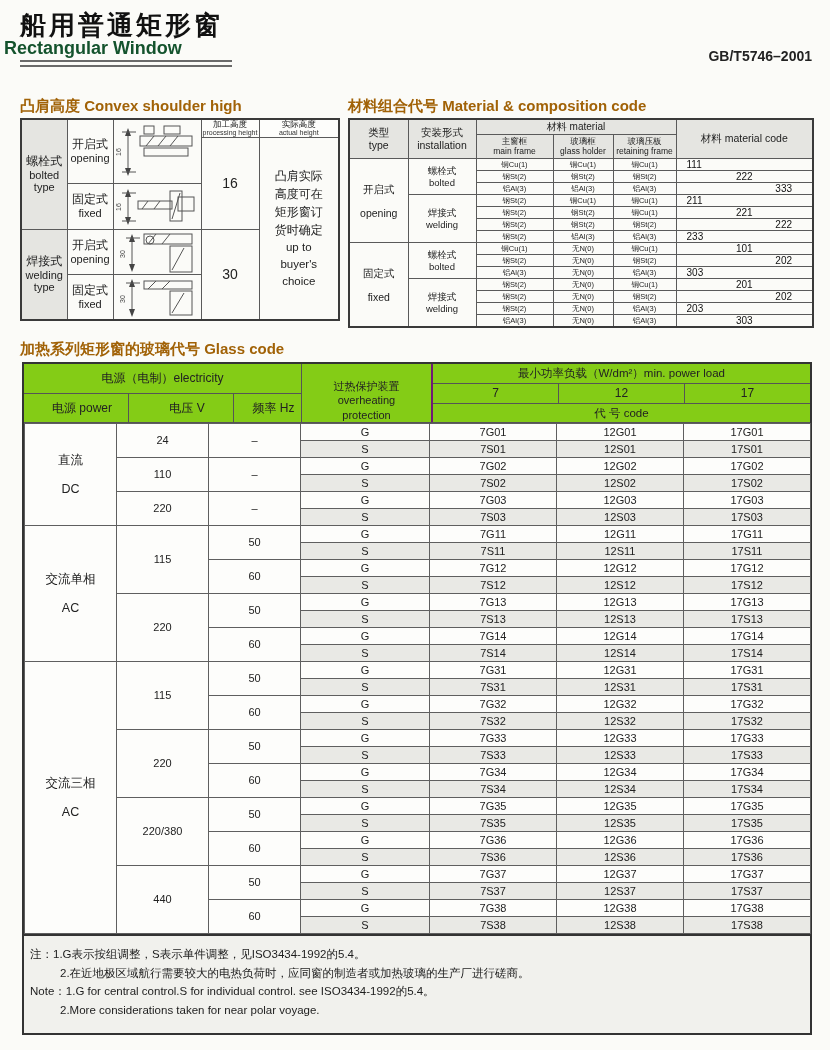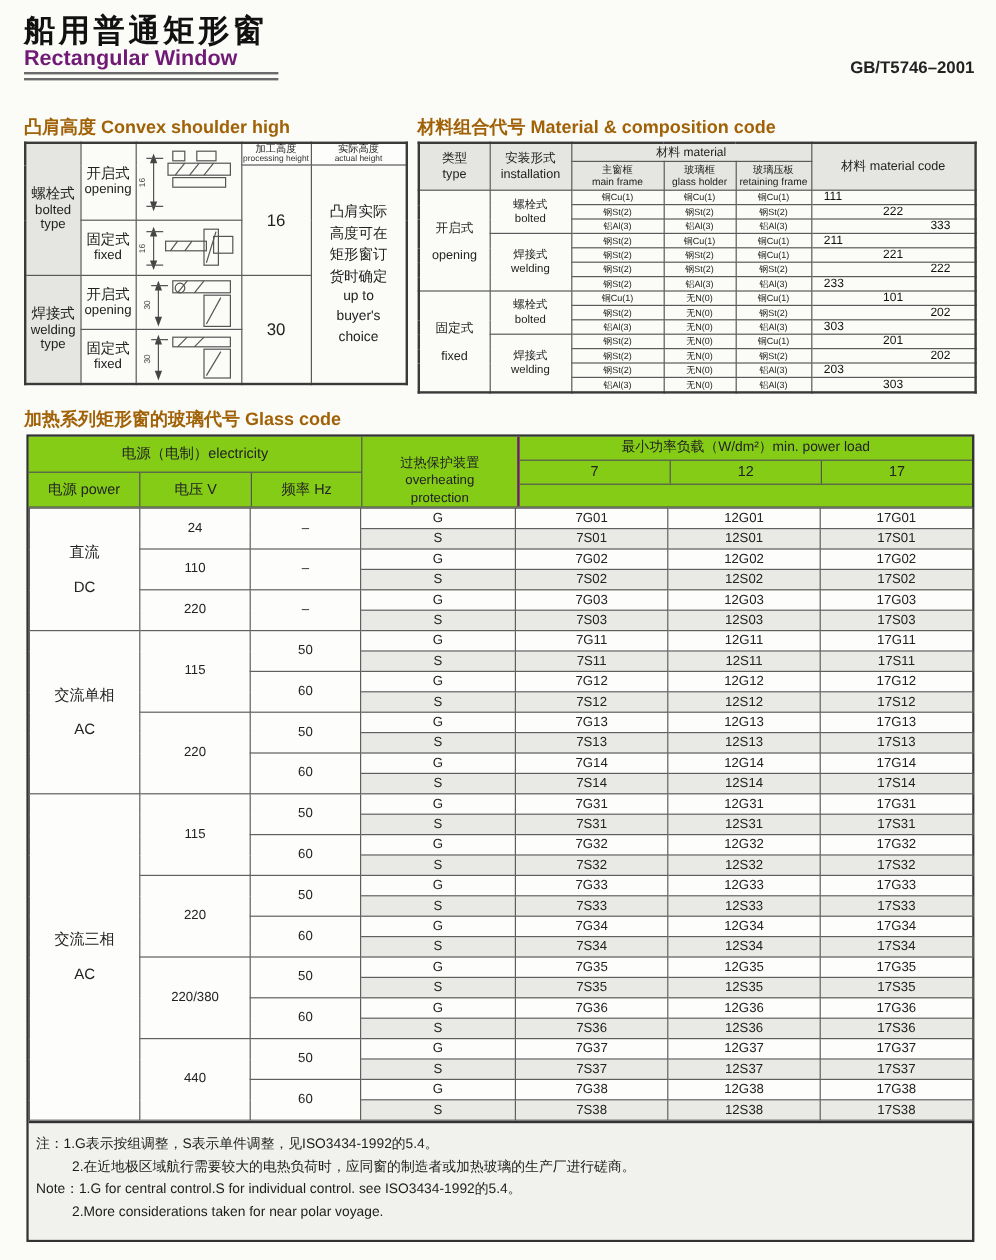--- a/index.html
+++ b/index.html
@@ -6,21 +6,21 @@
   body{
     width:830px;height:1050px;position:relative;overflow:hidden;
     background:#fbfbf8;color:#222;
     font-family:"Liberation Sans", sans-serif;
     -webkit-font-smoothing:antialiased;
   }
   .page{position:absolute;inset:0;}
 
   
   .title-cn{position:absolute;left:20px;top:8px;font-size:26px;font-weight:bold;letter-spacing:3px;color:#111;}
-  .title-en{position:absolute;left:20px;top:38px;font-size:18px;font-weight:bold;color:#701a75;}
+  .title-en{position:absolute;left:4px;top:38px;font-size:18px;font-weight:bold;color:#14532d;}
   .title-underline{position:absolute;left:20px;top:60px;width:212px;height:3px;
     border-top:2px solid #6a6a6a;border-bottom:2px solid #6a6a6a;}
   .std-code{position:absolute;right:18px;top:48px;font-size:14px;font-weight:bold;color:#222;}
 
   .sec-title{position:absolute;font-size:15px;font-weight:bold;color:#a16207;white-space:nowrap;}
   .convex-title{left:20px;top:97px;}
   .material-title{left:348px;top:97px;}
   .glass-title{left:20px;top:340px;}
 
   
@@ -63,21 +63,21 @@
   .code-left{text-align:left !important;padding-left:10px !important;}
   .code-center{text-align:center !important;}
   .code-right{text-align:right !important;padding-right:20px !important;}
 
   
   .glass-wrap{position:absolute;left:22px;top:362px;width:786px;border:2px solid #333;background:#fdfdfb;}
   .glass-header{display:flex;height:58px;background:#84cc16;border-bottom:1px solid #555;}
   .gh-left{width:277px;border-right:1px solid #555;display:flex;flex-direction:column;}
   .gh-elec{height:29px;line-height:29px;text-align:center;border-bottom:1px solid #555;font-size:12px;}
   .gh-sub{flex:1;display:flex;}
-  .gh-sub > div{text-align:center;font-size:12px;display:flex;align-items:center;justify-content:center;}
+  .gh-sub > div{text-align:center;font-size:12px;display:flex;align-items:center;justify-content:center;padding-left:12px;}
   .gh-power{width:92px;border-right:1px solid #555;}
   .gh-volt{width:92px;border-right:1px solid #555;}
   .gh-freq{flex:1;}
   .gh-prot{width:129px;border-right:2px solid #701a75;display:flex;flex-direction:column;
     justify-content:flex-end;text-align:center;font-size:11px;line-height:1.3;}
   .gh-right{flex:1;display:flex;flex-direction:column;}
   .gh-load{height:19px;line-height:19px;border-bottom:1px solid #555;text-align:center;font-size:11.5px;}
   .gh-nums{height:19px;display:flex;border-bottom:1px solid #555;}
   .gh-nums div{flex:1;text-align:center;line-height:19px;font-size:12px;border-right:1px solid #555;}
   .gh-nums div:last-child{border-right:none;}
@@ -403,20 +403,21 @@
         <div>overheating</div>
         <div>protection</div>
       </div>
       <div class="gh-right">
         <div class="gh-load">最小功率负载（W/dm²）min. power load</div>
         <div class="gh-nums">
           <div>7</div>
           <div>12</div>
           <div>17</div>
         </div>
+        <div class="gh-code">代 号 code</div>
       </div>
     </div>
 
     <table class="glass-table">
       <colgroup>
           <col style="width:92px">
           <col style="width:92px">
           <col style="width:92px">
           <col style="width:129px">
           <col style="width:127px">

